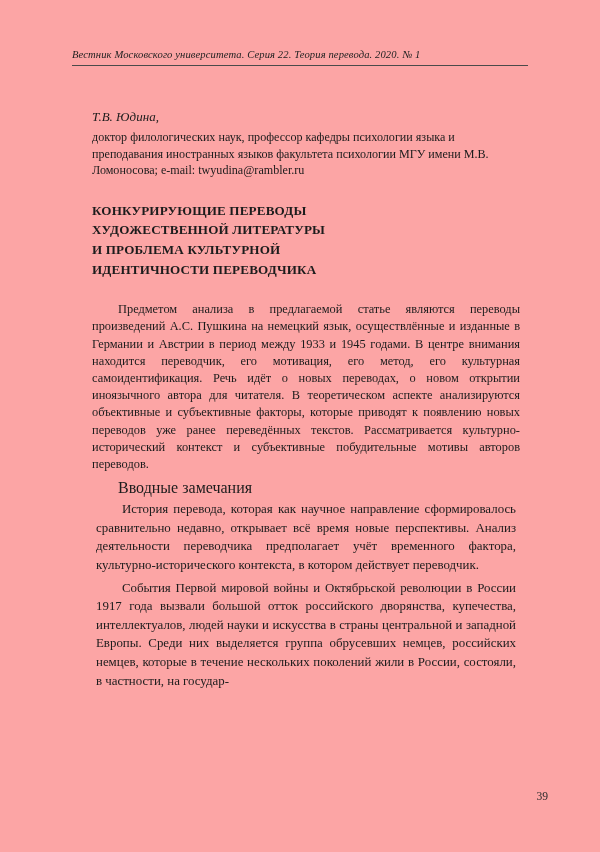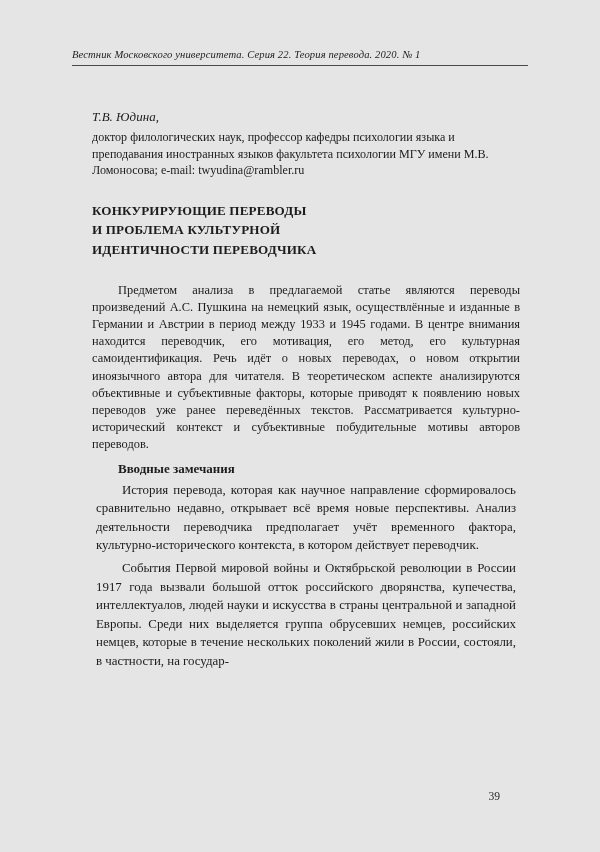--- a/index.html
+++ b/index.html
@@ -4,21 +4,21 @@
 <style>
   html, body {
     margin: 0;
     padding: 0;
     background: #ffffff;
   }
   .page {
     position: relative;
     width: 600px;
     height: 852px;
-    background: #e5e5e5;
+    background: #fca5a5;
     overflow: hidden;
     font-family: "Liberation Serif", "DejaVu Serif", serif;
     color: #1c1c1c;
   }
 
   
   .running-head {
     position: absolute;
     left: 72px;
     top: 48px;
@@ -94,41 +94,41 @@
     text-align: justify;
     text-indent: 26px;
     margin: 0 0 28px 0;
   }
   .keywords-label {
     font-weight: bold;
     font-style: italic;
   }
 
   .subheading {
-    font-weight: bold;
-    font-size: 13px;
+    font-weight: normal;
+    font-size: 16px;
     line-height: 17px;
     text-indent: 26px;
     margin: 0 0 2px 0;
   }
 
   .body-par {
     font-size: 12.9px;
     line-height: 18.6px;
     text-align: justify;
     text-indent: 26px;
     margin: 4px;
   }
 
   
   .folio {
     position: absolute;
     left: 0;
     top: 790px;
-    width: 500px;
+    width: 548px;
     text-align: right;
     font-size: 11.6px;
     color: #2b2b2b;
   }
 </style>
 </head>
 <body>
 
 <div class="page">
 
@@ -139,20 +139,21 @@
 
   <div class="content">
 
 
     <p class="author">Т.В. Юдина,</p>
 
     <p class="affiliation">доктор филологических наук, профессор кафедры психологии языка и преподавания иностранных языков факультета психологии МГУ имени М.В. Ломоносова; e-mail: twyudina@rambler.ru</p>
 
     <h2 class="article-title">
       <span class="article-title-line">КОНКУРИРУЮЩИЕ ПЕРЕВОДЫ</span>
+      <span class="article-title-line">ХУДОЖЕСТВЕННОЙ ЛИТЕРАТУРЫ</span>
       <span class="article-title-line">И ПРОБЛЕМА КУЛЬТУРНОЙ</span>
       <span class="article-title-line">ИДЕНТИЧНОСТИ ПЕРЕВОДЧИКА</span>
     </h2>
 
     <p class="abstract">Предметом анализа в предлагаемой статье являются переводы произведений А.С. Пушкина на немецкий язык, осуществлённые и изданные в Германии и Австрии в период между 1933 и 1945 годами. В центре внимания находится переводчик, его мотивация, его метод, его культурная самоидентификация. Речь идёт о новых переводах, о новом открытии иноязычного автора для читателя. В теоретическом аспекте анализируются объективные и субъективные факторы, которые приводят к появлению новых переводов уже ранее переведённых текстов. Рассматривается культурно-исторический контекст и субъективные побудительные мотивы авторов переводов.</p>
 
 
     <p class="subheading">Вводные замечания</p>
 
     <p class="body-par">История перевода, которая как научное направление сформировалось сравнительно недавно, открывает всё время новые перспективы. Анализ деятельности переводчика предполагает учёт временного фактора, культурно-исторического контекста, в котором действует переводчик.</p>

